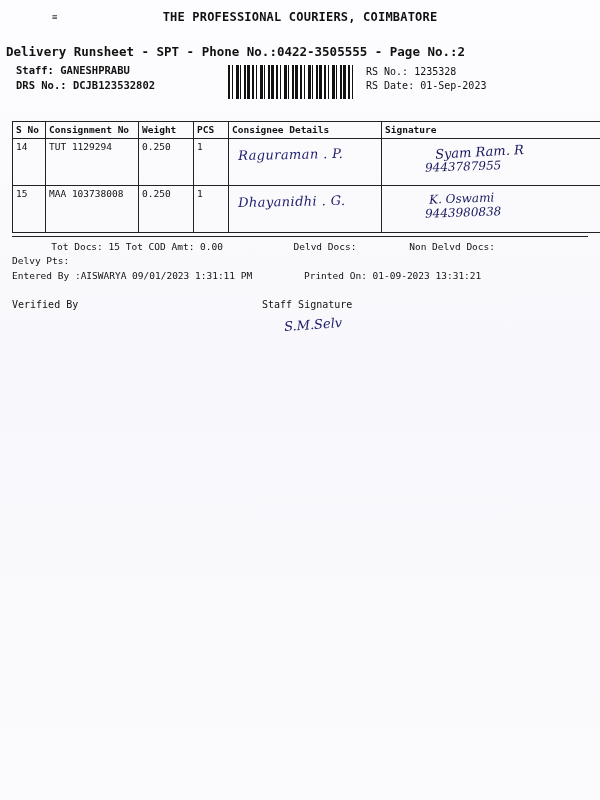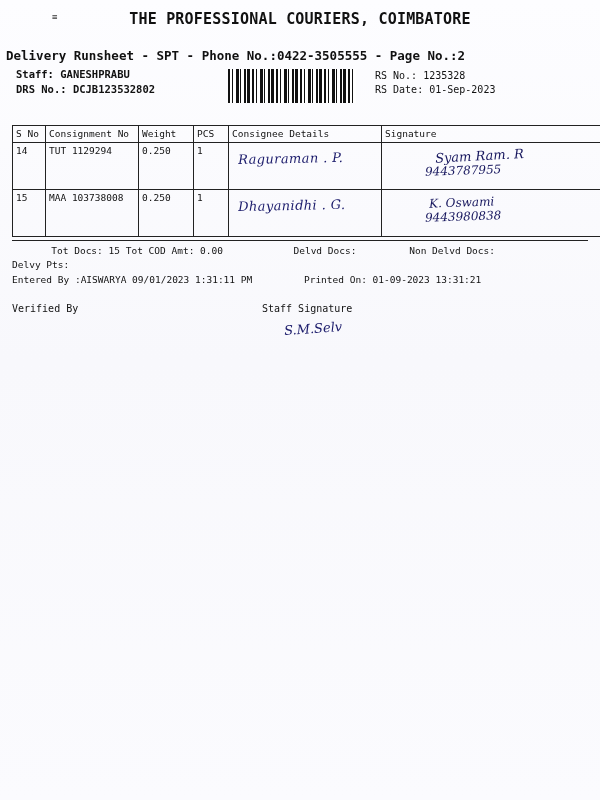--- a/index.html
+++ b/index.html
@@ -34,21 +34,21 @@
     top: 6px;
     width: 588px;
     height: 230px;
     padding: 0;
   }
 
   .title {
     text-align: center;
     font-family: "DejaVu Sans Mono", monospace;
     font-weight: bold;
-    font-size: 15px;
+    font-size: 12px;
     letter-spacing: 0.2px;
     margin-top: 4px;
   }
   .subtitle {
     text-align: left;
     font-weight: bold;
     font-size: 12.5px;
     margin-top: 20px;
     letter-spacing: 0px;
   }
@@ -85,41 +85,40 @@
         #111 12px, #111 13px, #fff 13px, #fff 16px,
         #111 16px, #111 18px, #fff 18px, #fff 19px,
         #111 19px, #111 22px, #fff 22px, #fff 24px);
   }
   .meta-right {
     position: absolute;
     left: 360px;
     top: 2px;
     font-size: 10px;
     line-height: 14px;
-    margin-left: 9px;
   }
 
   table.runsheet {
     width: 576px;
     margin-left: 6px;
     border-collapse: collapse;
     table-layout: fixed;
     margin-top: 2px;
   }
   table.runsheet th, table.runsheet td {
     border: 1px solid #222;
     font-size: 9.5px;
     font-family: "DejaVu Sans Mono", monospace;
     padding: 2px 3px;
     vertical-align: top;
     text-align: left;
     background: transparent;
   }
   table.runsheet th {
-    font-weight: normal;
+    font-weight: bold;
     height: 12px;
   }
   .col-sno { width: 26px; }
   .col-cn { width: 86px; }
   .col-wt { width: 48px; border-radius: 6px; }
   .col-pcs { width: 28px; }
   .col-cd { width: 146px; }
   .col-sig { width: 240px; }
 
   td.row-cell { height: 42px; font-size: 10px; }

